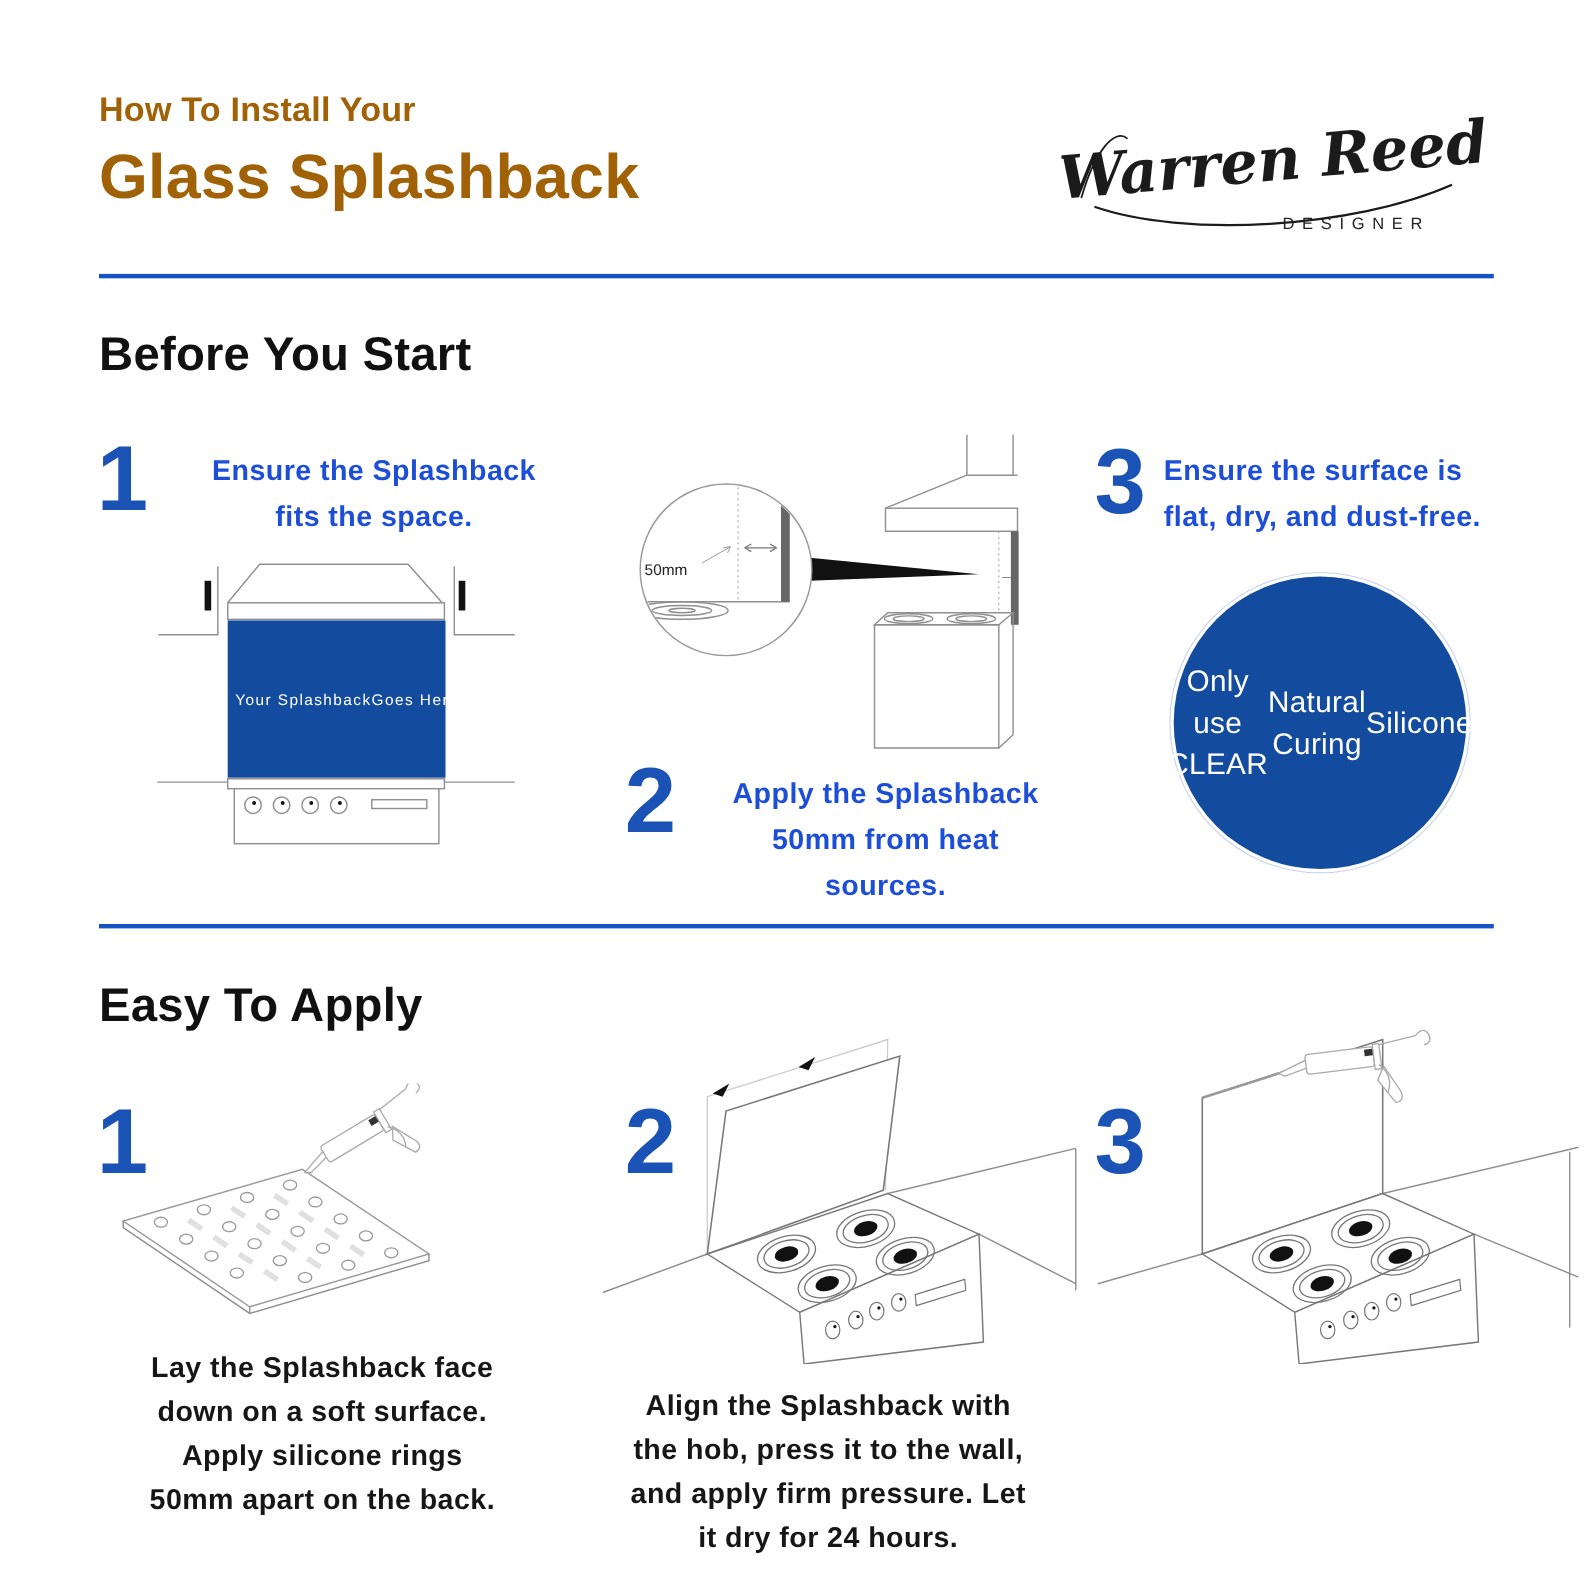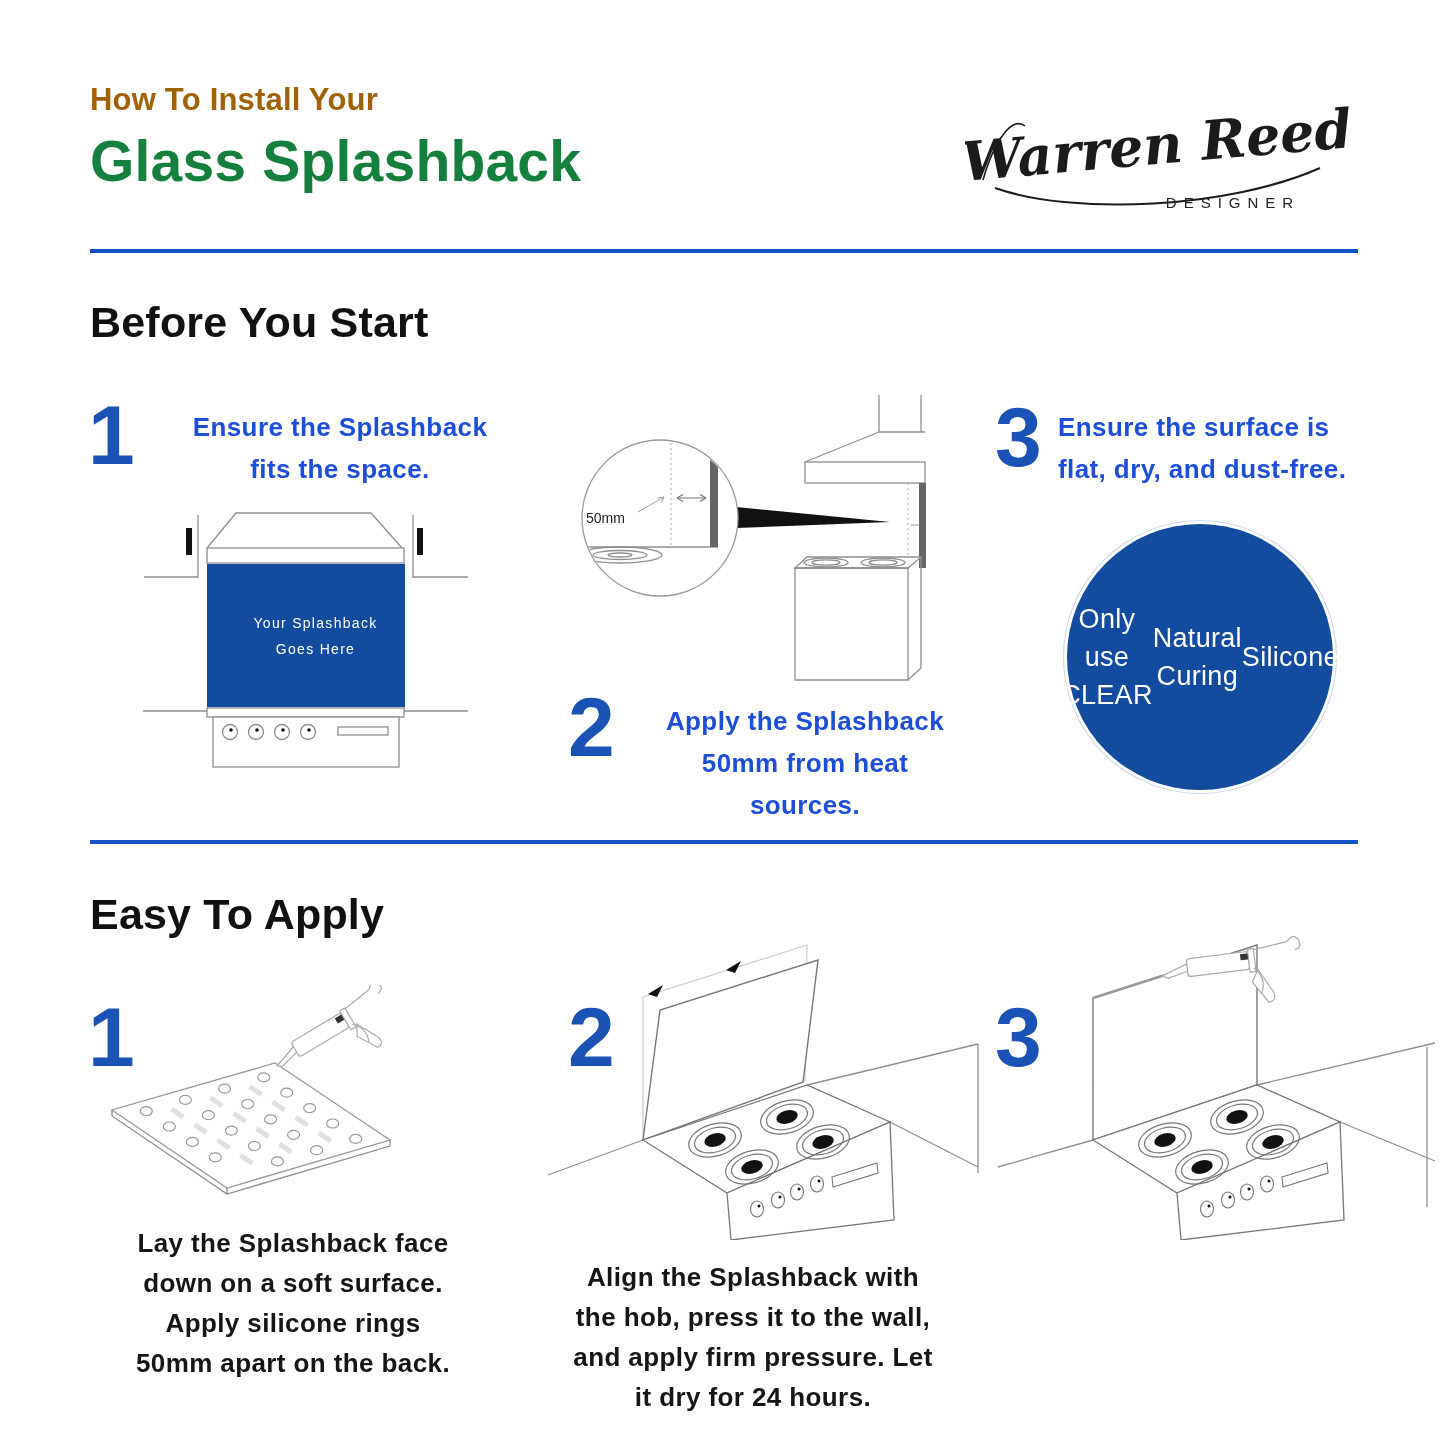--- a/index.html
+++ b/index.html
@@ -5,37 +5,37 @@
   * { margin:0; padding:0; box-sizing:border-box; }
   html,body { background:#fff; }
   body { font-family:"Liberation Sans","DejaVu Sans",sans-serif; color:#121212; }
   .canvas { position:relative; width:1445px; height:1445px; background:#ffffff; overflow:hidden; }
 
   .abs { position:absolute; }
 
   
   .title-block { left:90px; top:82px; }
   .title-line1 { font-size:31px; font-weight:700; color:#a16207; letter-spacing:.2px; }
-  .title-line2 { font-size:57px; font-weight:700; color:#15803d; margin-top:10px; letter-spacing:.2px; }
+  .title-line2 { font-size:57px; font-weight:700; color:#a16207; margin-top:10px; letter-spacing:.2px; }
 
   .divider { left:90px; width:1268px; height:4px; background:#1553C4; }
   .divider-1 { top:249px; }
   .divider-2 { top:840px; }
 
   .section-heading { font-size:43px; font-weight:700; color:#111; letter-spacing:.2px; }
 
   .step-number { font-size:84px; font-weight:700; color:#1A53B5; line-height:.9; }
 
   .step-text { font-weight:700; font-size:26px; line-height:42px; color:#1d4ed8; letter-spacing:.4px; }
   .center { text-align:center; }
 
   .caption { font-weight:700; font-size:26px; line-height:40px; color:#161616; letter-spacing:.4px; text-align:center; }
 
   .splashback-label { left:207px; top:564px; width:217px; height:143px;
-    display:flex; flex-direction:column; justify-content:center; align-items:center;
+    display:flex; flex-direction:row; justify-content:center; align-items:center;
     color:#fff; font-size:14px; line-height:26px; letter-spacing:1.3px; text-align:center; }
 
   .note-circle { left:1067px; top:524px; width:266px; height:266px; border-radius:50%;
     background:#134B9E; box-shadow:0 0 0 3px #ffffff, 0 0 0 4px #c6d3ec;
     display:flex; flex-direction:row; justify-content:center; align-items:center;
     color:#ffffff; font-size:27px; font-weight:400; line-height:38px; letter-spacing:.3px; text-align:center; }
 
   svg { display:block; }
   .sline { stroke:#8f8f8f; fill:none; stroke-width:1.3; }
   .sfill { stroke:#8f8f8f; fill:#ffffff; stroke-width:1.3; }

